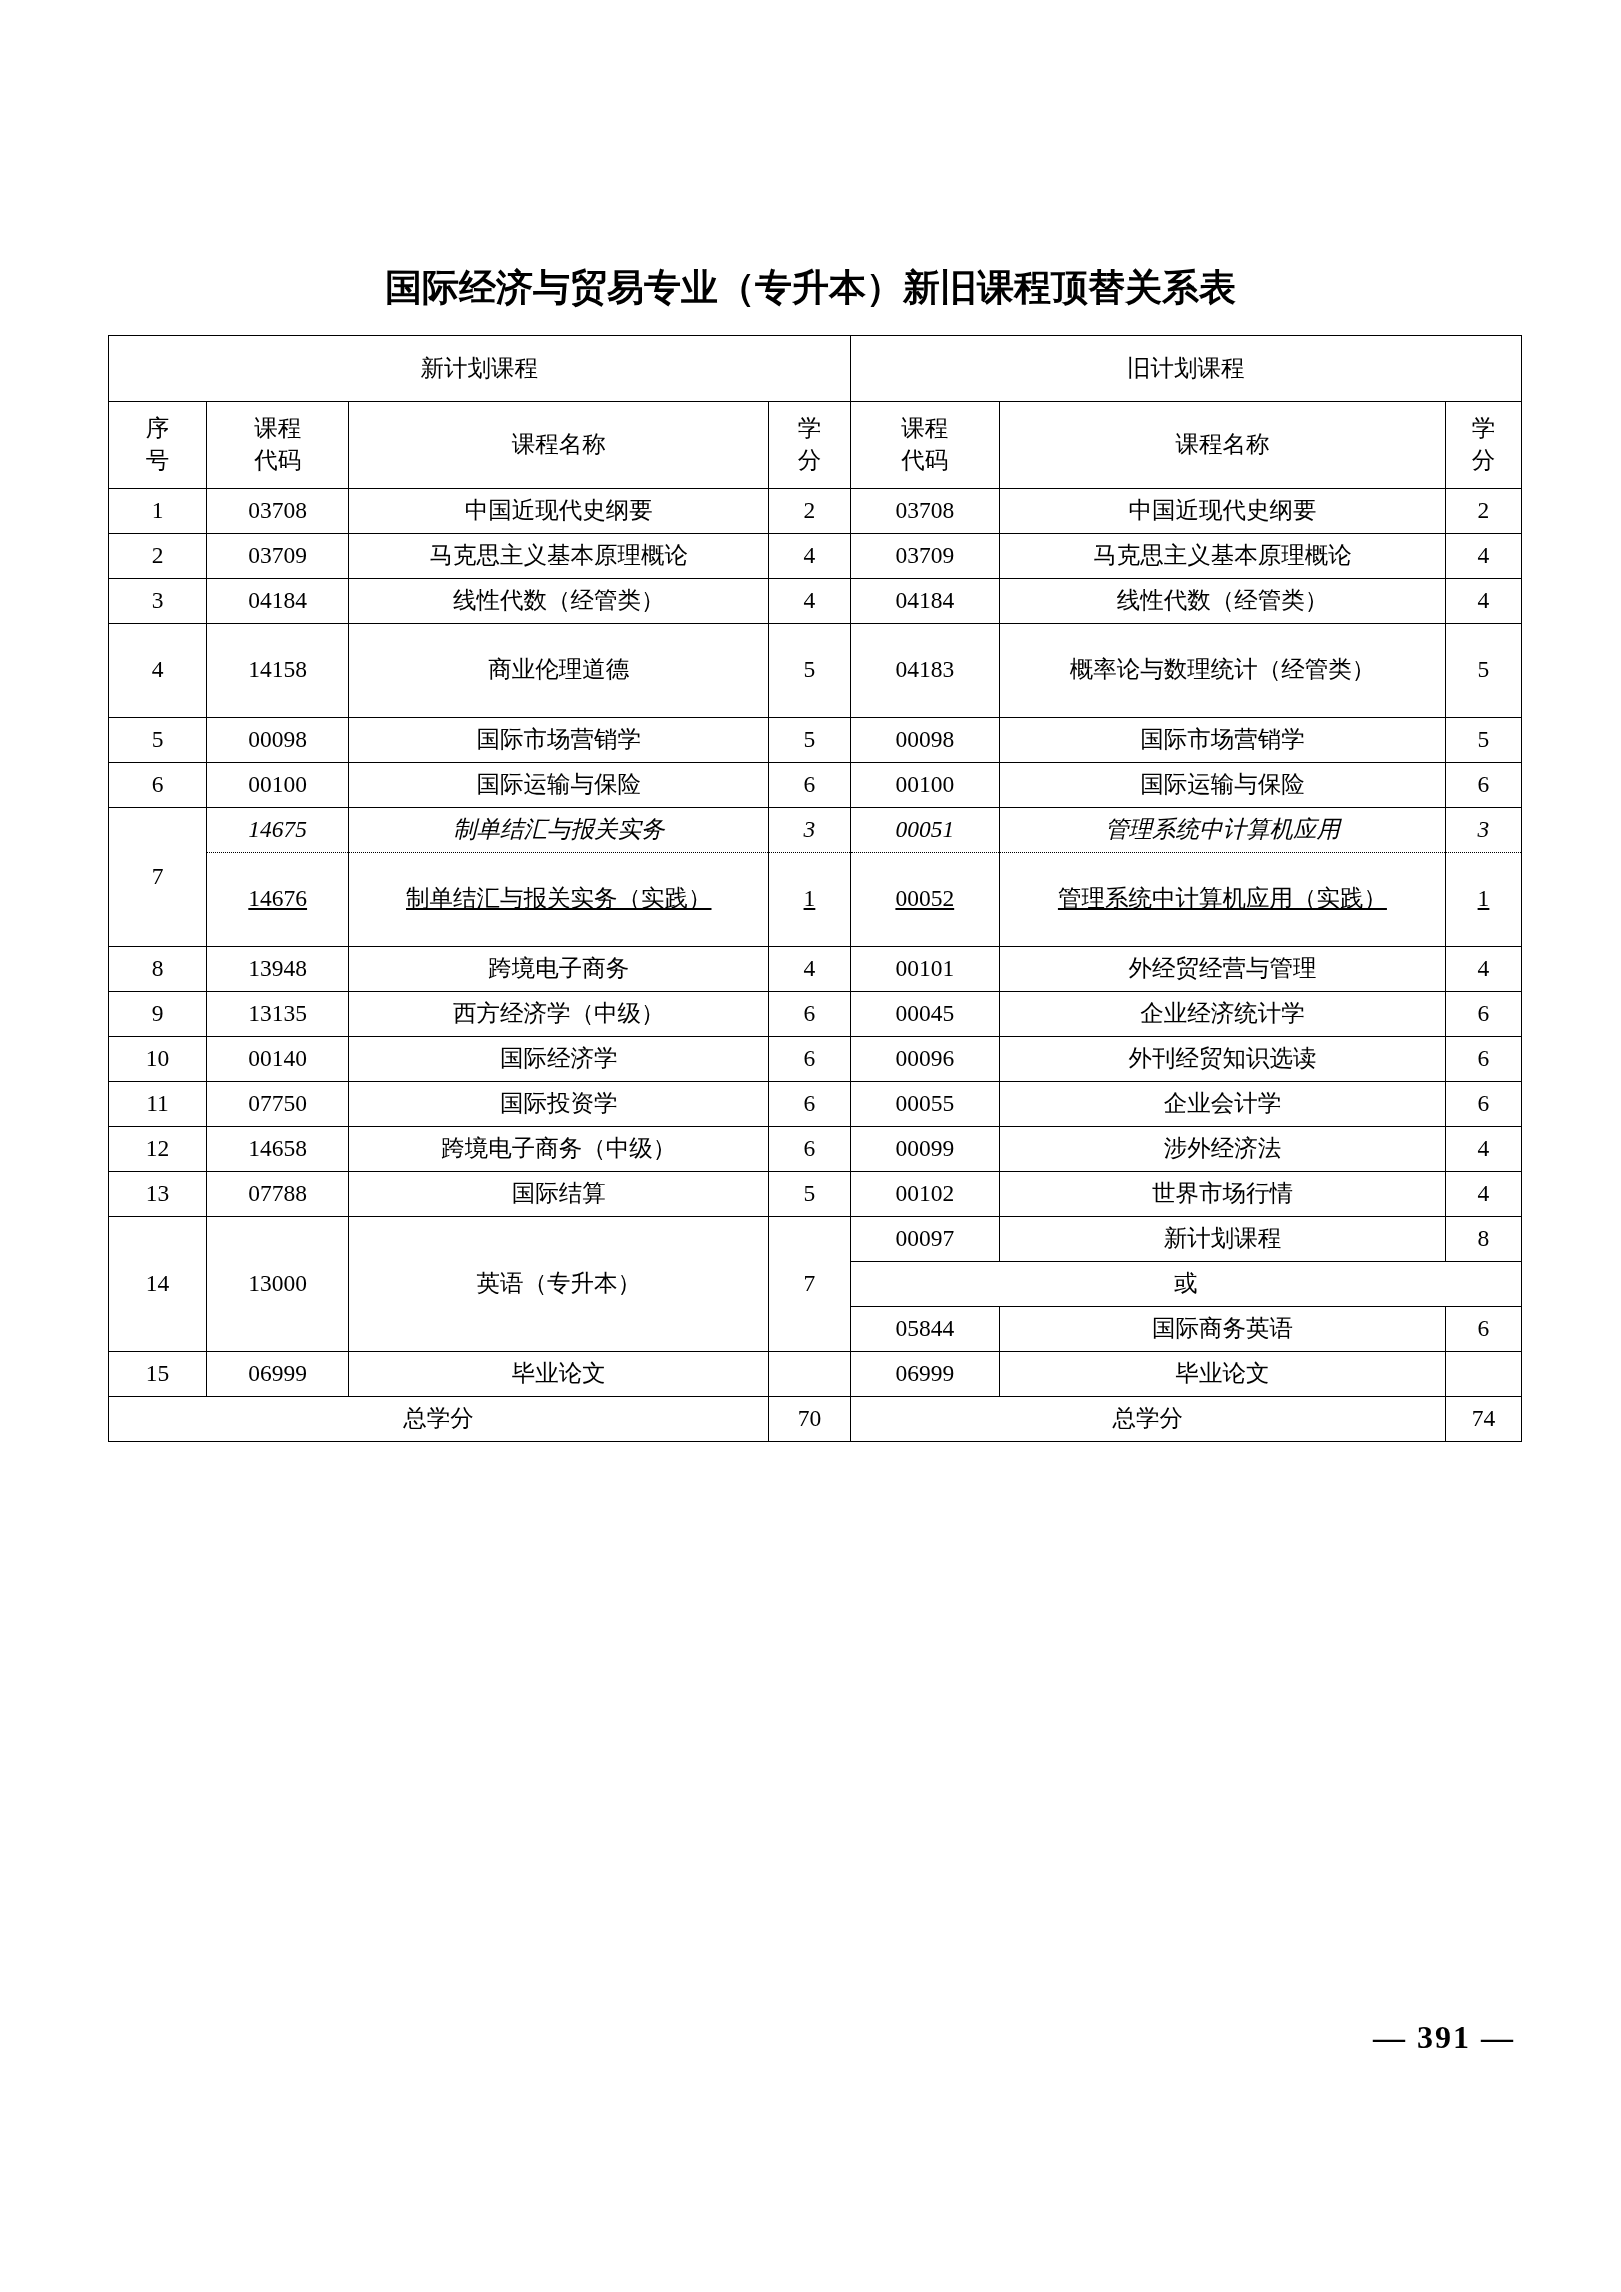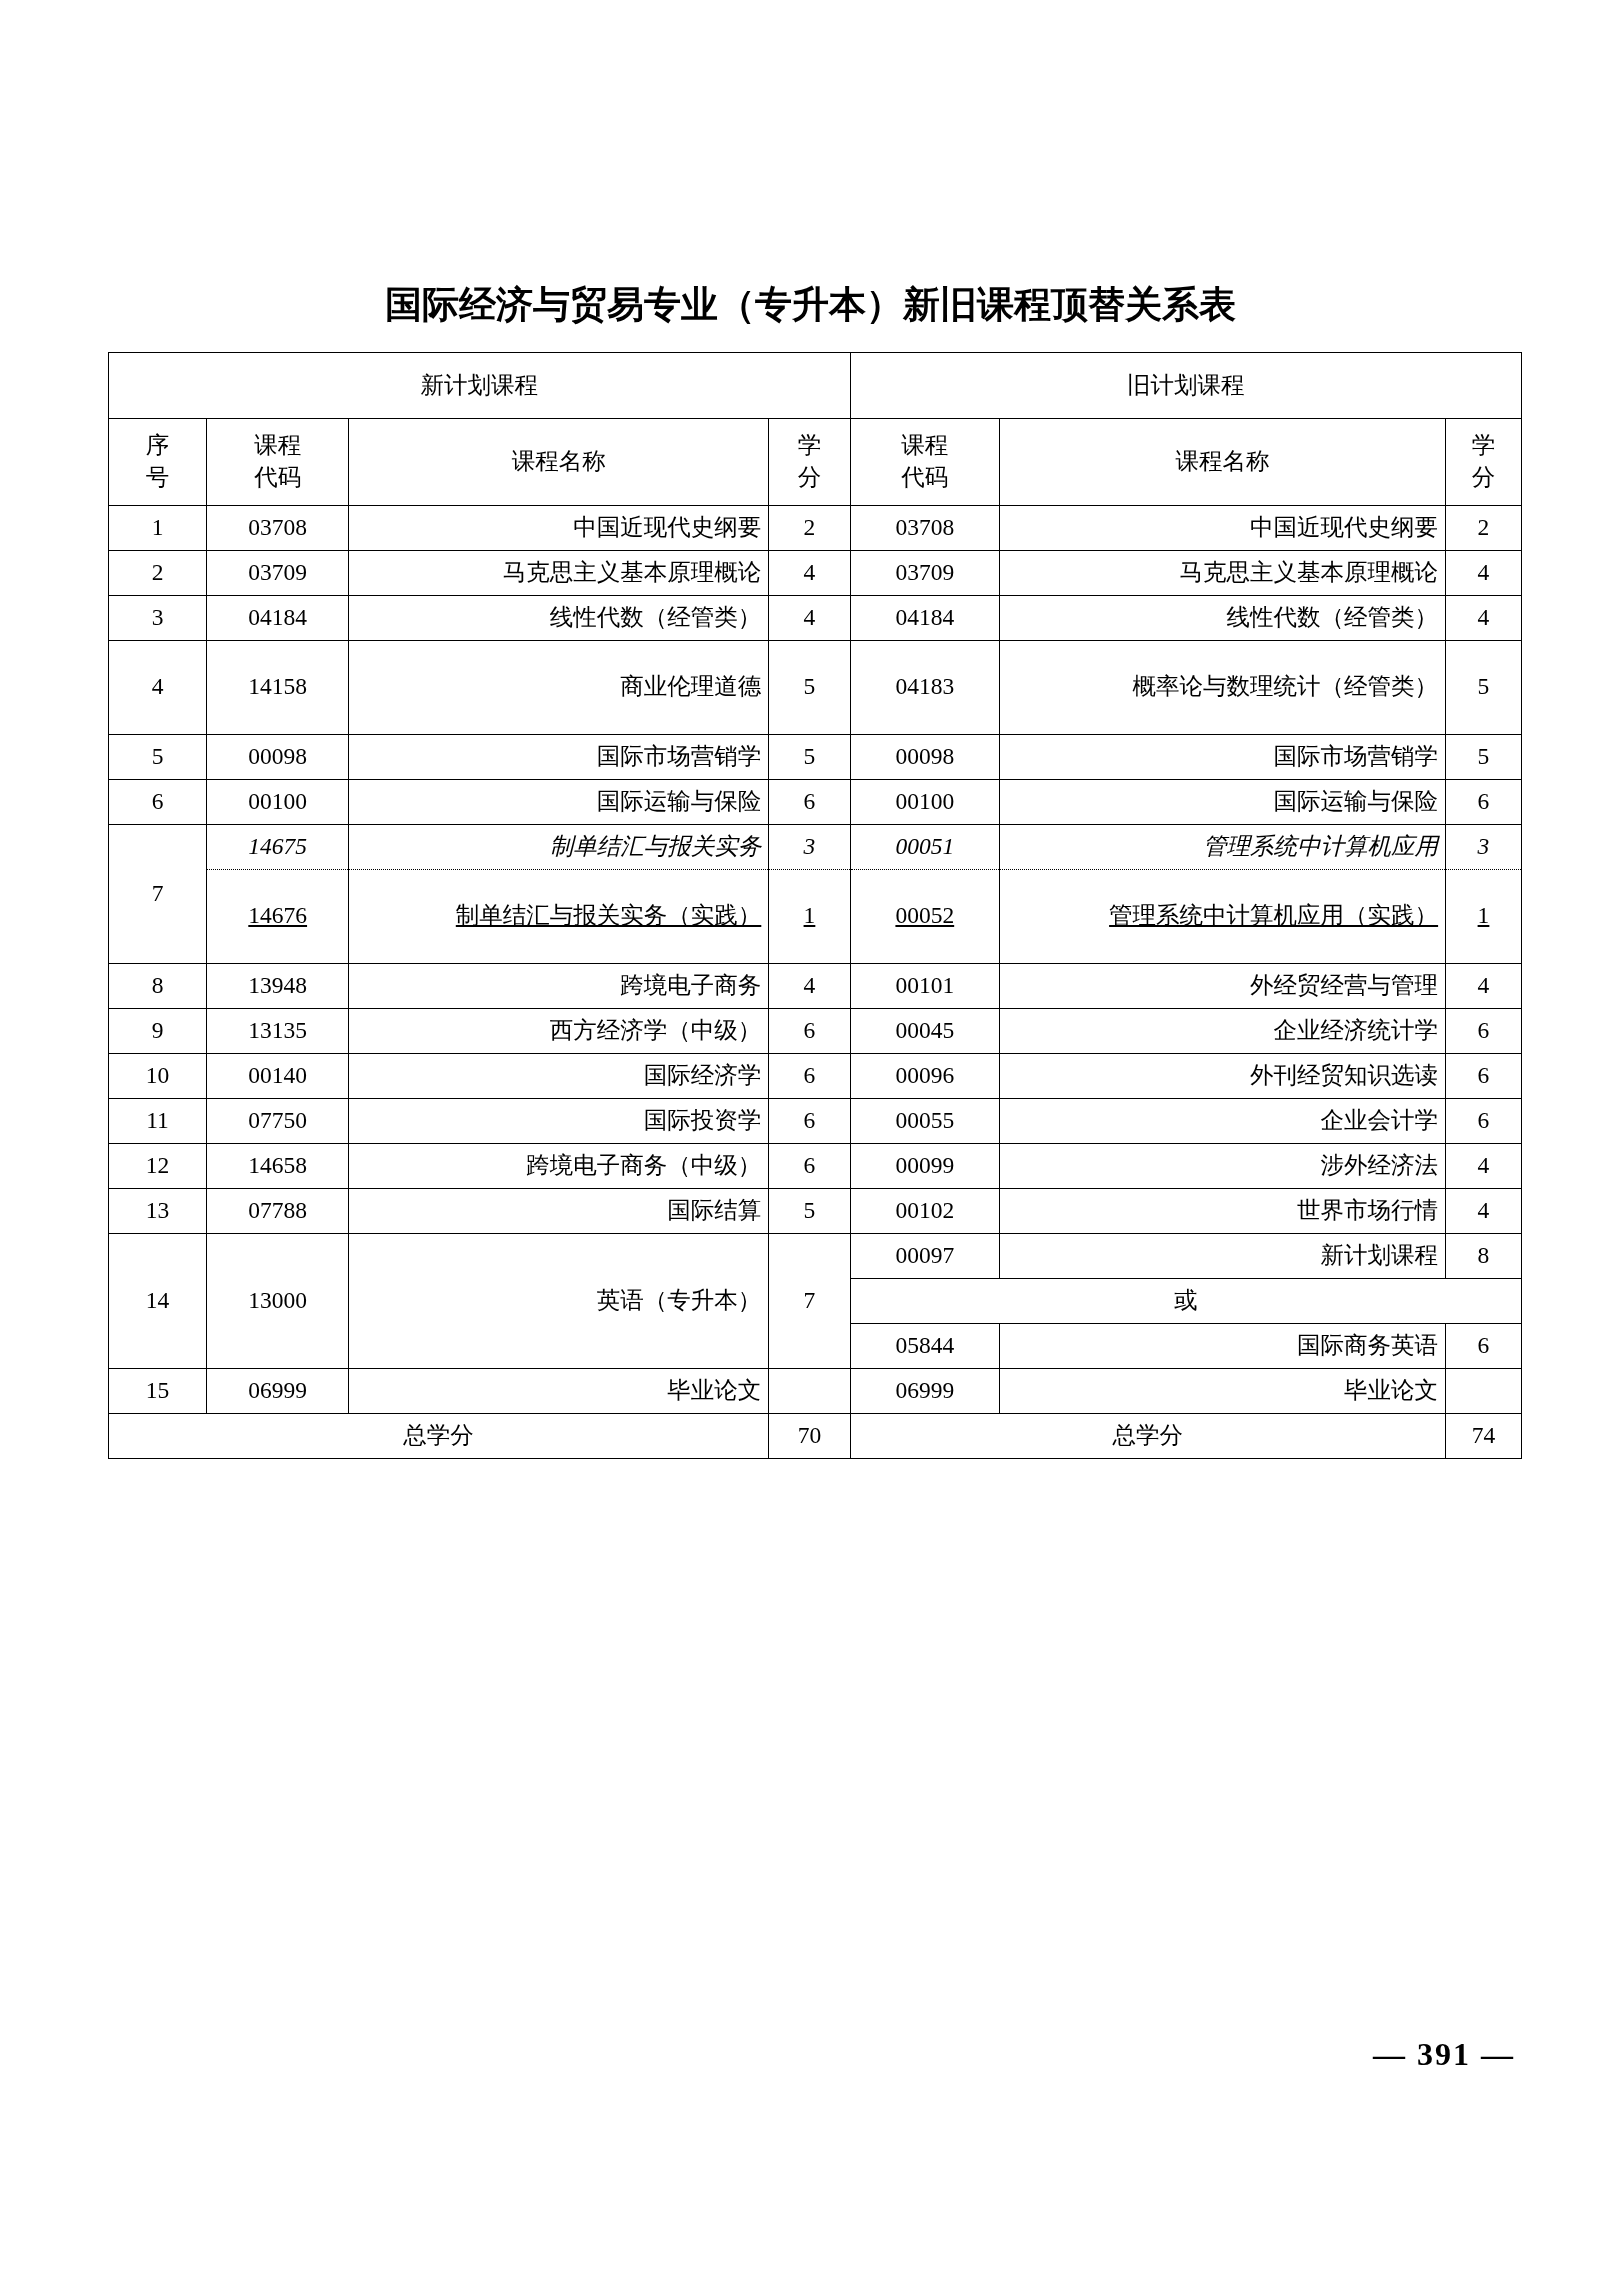--- a/index.html
+++ b/index.html
@@ -11,21 +11,21 @@
     width: 1621px;
     height: 2293px;
     font-family: "Liberation Serif", "DejaVu Serif", serif;
     color: #000000;
     position: relative;
     overflow: hidden;
   }
 
   .page {
     position: absolute;
-    left: 0; top: 17px;
+    left: 0; top: 0;
     width: 1621px;
     height: 2143px;
   }
 
   .doc-title {
     position: absolute;
     left: 0;
     top: 263px;
     width: 1621px;
     text-align: center;
@@ -48,21 +48,21 @@
   table.main td {
     border: 1.6px solid #000000;
     font-size: 23.5px;
     line-height: 1.34;
     padding: 4.9px 6.9px;
     vertical-align: middle;
     font-family: "Liberation Serif", "DejaVu Serif", serif;
   }
 
   .c-center { text-align: center; }
-  .c-left   { text-align: right; }
+  .c-left   { text-align: center; }
 
   
   .hdr-band {
     height: 55px;
     text-align: center;
     font-size: 24.5px;
     margin-left: 44px;
   }
   .hdr-sub {
     height: 76px;

